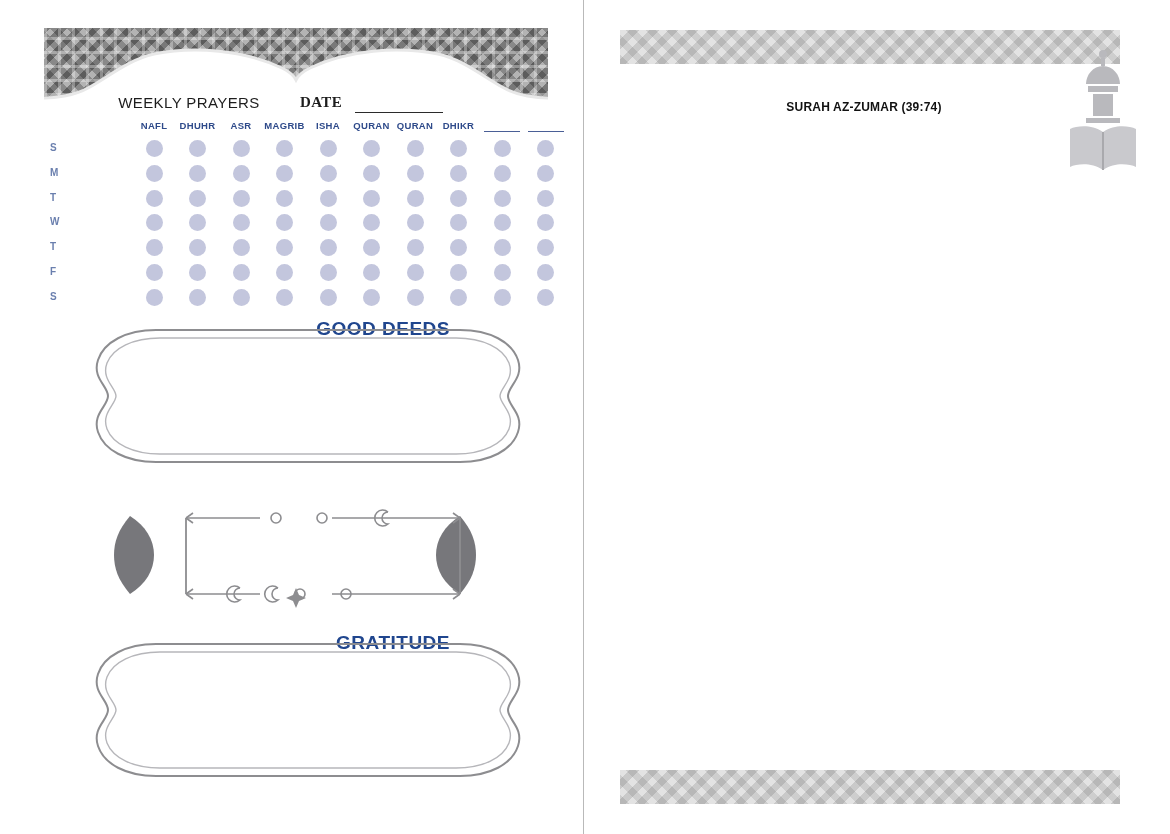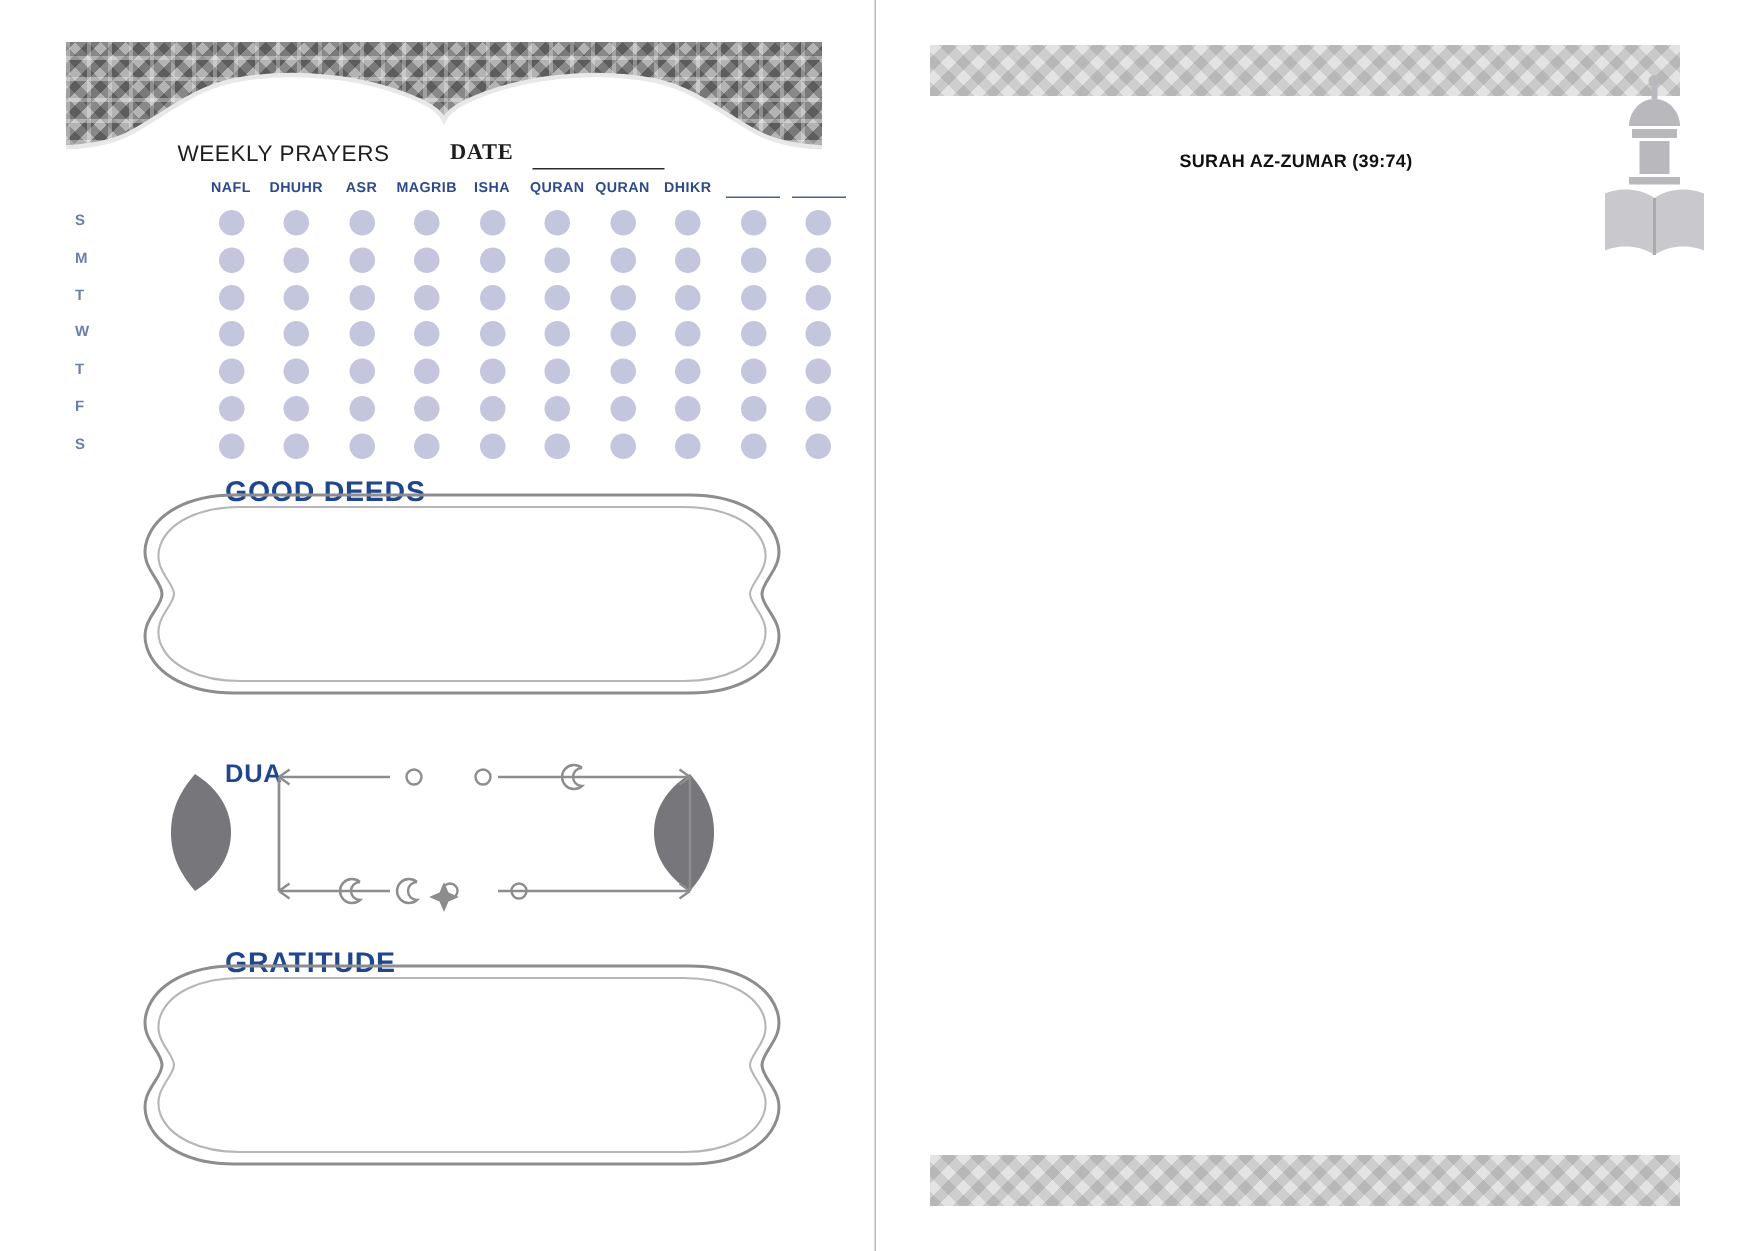--- a/index.html
+++ b/index.html
@@ -72,21 +72,21 @@
   .row-label{
     position:absolute;left:6px;font-size:10px;color:#6a7fae;font-weight:bold;
   }
   .dot{
     position:absolute;width:17px;height:17px;border-radius:50%;
     background:#c3c6dd;
   }
 
   
   .sec-title{
-    position:absolute;text-align:left;font-size:19px;font-weight:bold;
+    position:absolute;text-align:right;font-size:19px;font-weight:bold;
     color:#20468e;letter-spacing:.5px;
   }
   .sec-title.small{font-size:17px;}
 
   
   .ornate{position:absolute;}
   .ornate svg{display:block;}
 
   
   .right{
@@ -246,21 +246,20 @@
              L96,150 C66,150 44,138 38,120 C32,102 48,94 48,84
              C48,74 32,66 38,48 C44,30 66,18 96,18 Z"></path>
         <path fill="none" stroke="#b6b6ba" stroke-width="1.4" d="M100,26 L196,26 M300,26 L396,26
              M396,26 C423,26 443,36 449,51 C455,67 440,76 440,84
              C440,92 455,101 449,117 C443,132 423,142 396,142
              L100,142 C73,142 53,132 47,117 C41,101 56,92 56,84
              C56,76 41,67 47,51 C53,36 73,26 100,26 Z"></path>
       </svg>
     </div>
 
-    <div class="sec-title small" style="left:150px;top:506px;width:300px;">DUA</div>
     <div class="ornate" style="left:60px;top:500px;">
       <svg width="470" height="110" viewBox="0 0 470 110">
 
         <path fill="#77777b" d="M70,16 C58,30 54,42 54,55 C54,68 58,80 70,94
           C86,84 94,70 94,55 C94,40 86,26 70,16 Z"></path>
         <path fill="#77777b" d="M400,16 C412,30 416,42 416,55 C416,68 412,80 400,94
           C384,84 376,70 376,55 C376,40 384,26 400,16 Z"></path>
 
         <g stroke="#8d8d90" stroke-width="1.6" fill="none">
           <path d="M126,18 L200,18 M272,18 L400,18"></path>

